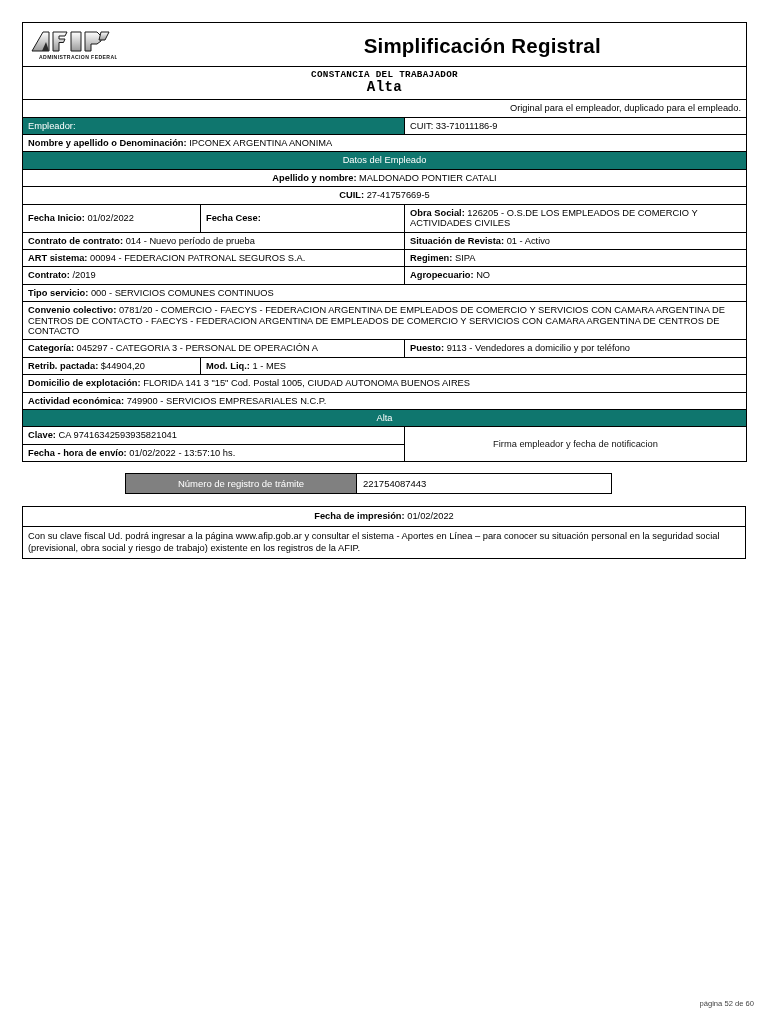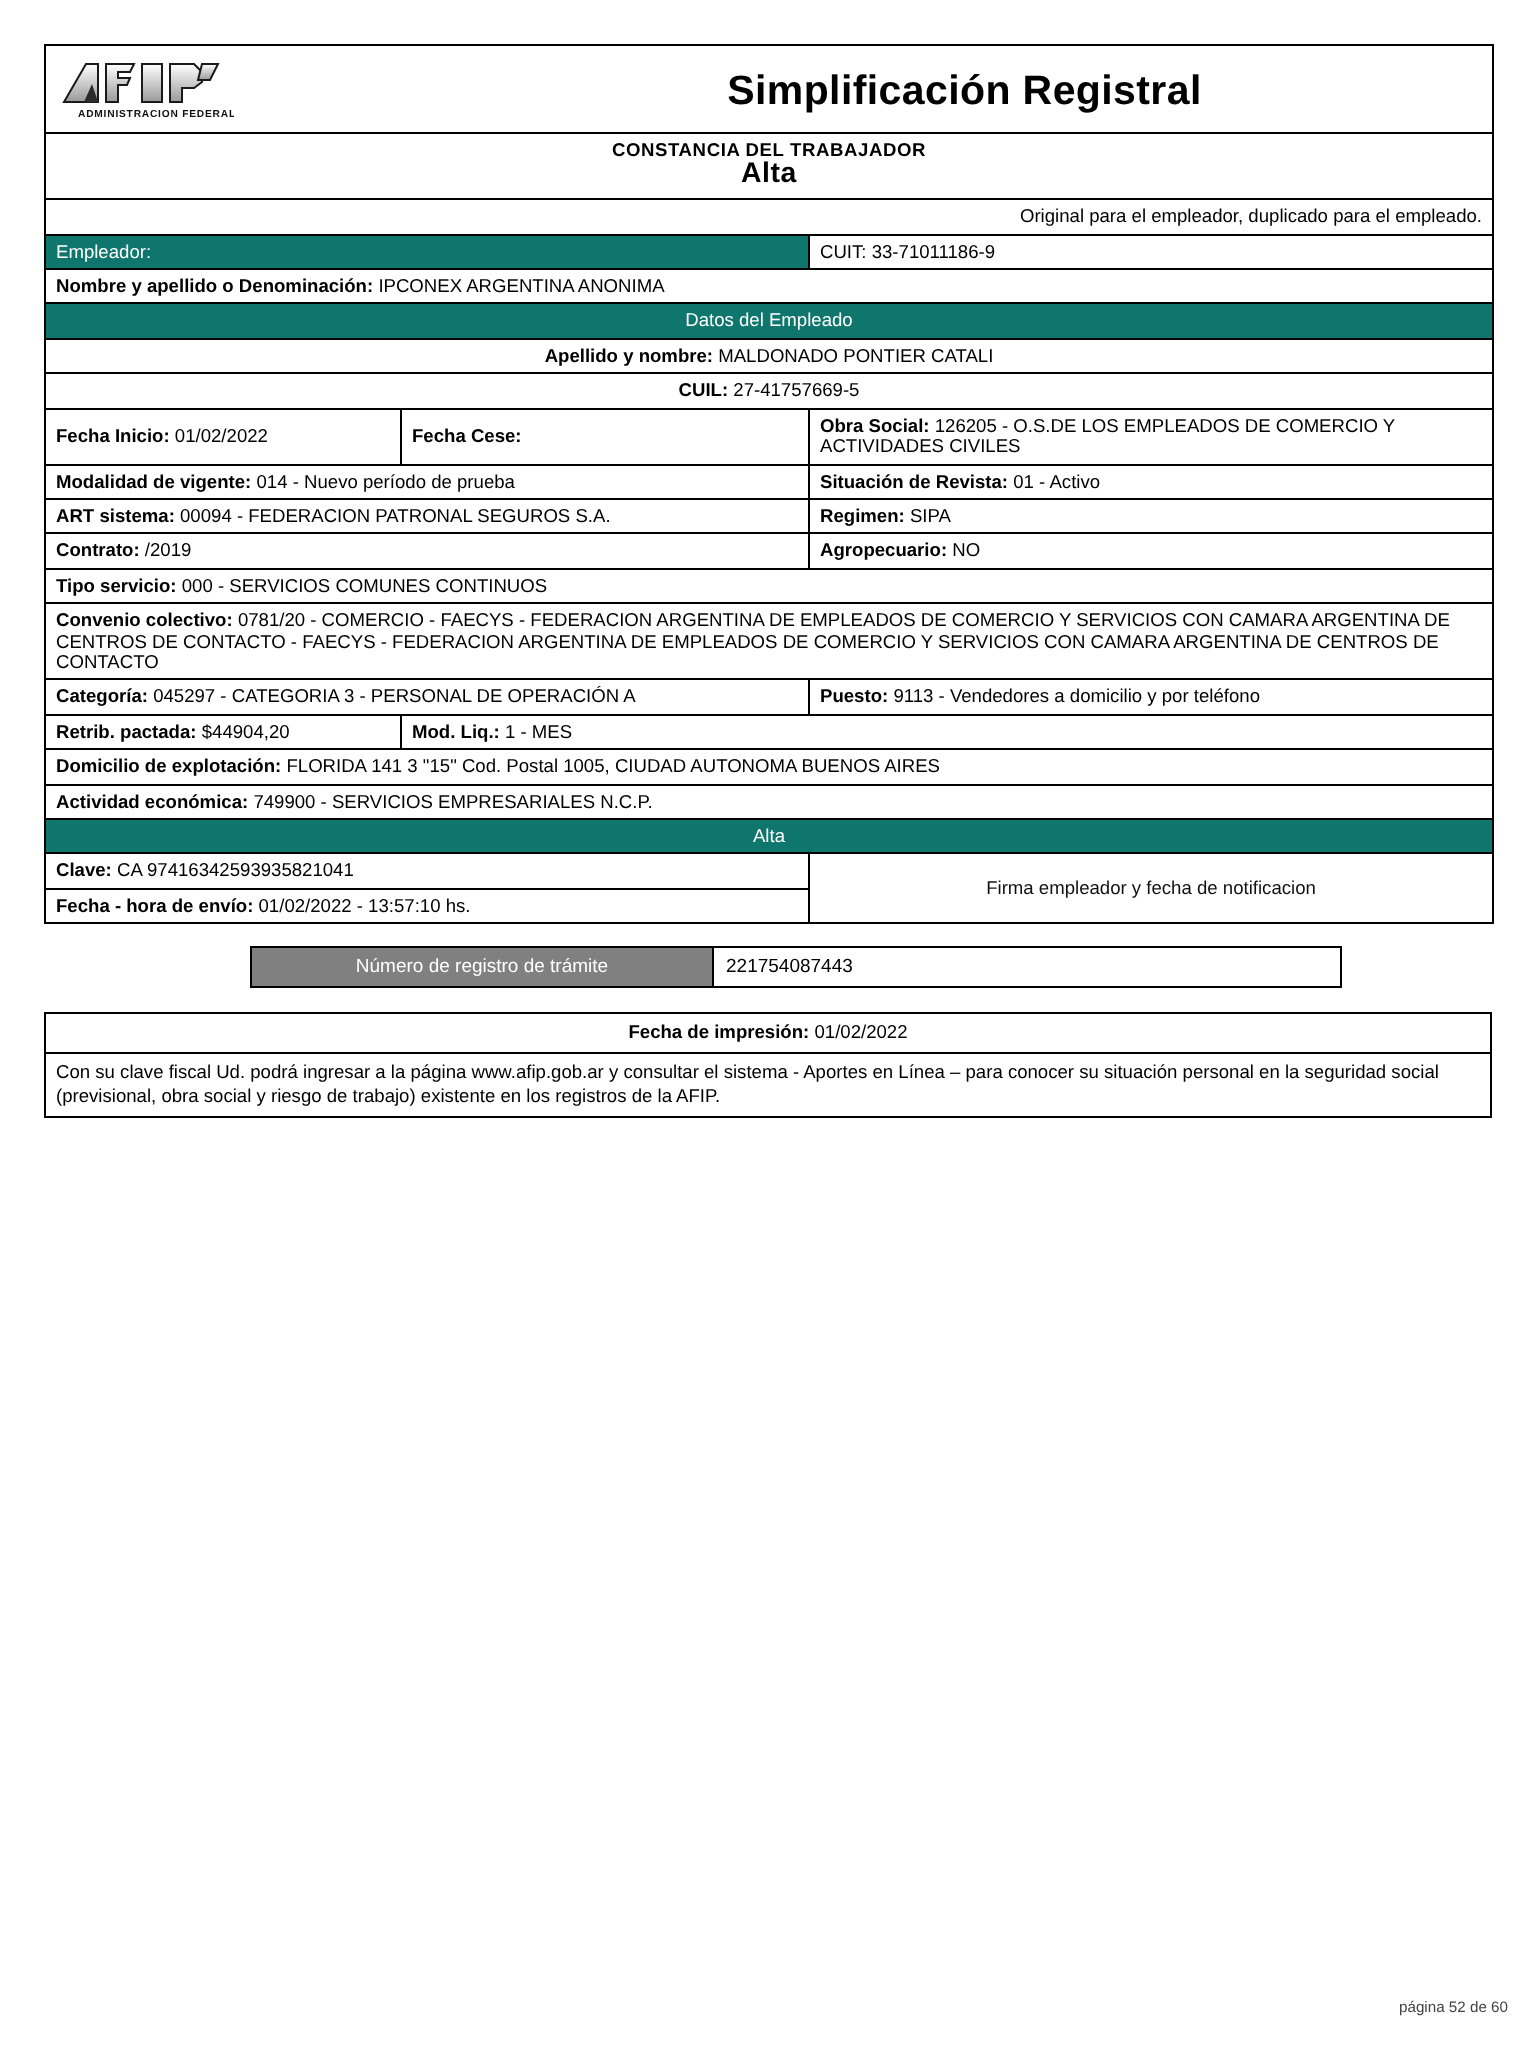--- a/index.html
+++ b/index.html
@@ -69,20 +69,21 @@
     padding-top: 8px;
     padding-bottom: 2px;
   }
   .sub-title {
     font-size: 14.2px;
     font-weight: bold;
     letter-spacing: 0.3px;
     text-align: center;
     line-height: 1.22;
     padding: 5px 0 3px 0;
+    font-family: Liberation Mono, monospace;
   }
   .sub-title .alta {
     display: block;
     font-size: 14.2px;
   }
   .orig-note {
     font-size: 8.6px;
     text-align: right;
     padding: 5px 4px 5px 0;
   }
@@ -94,21 +95,21 @@
   }
   .afip-logo svg { display: block; }
 
   .tall { line-height: 1.14; }
 
   
   table.reg {
     border-collapse: collapse;
     table-layout: fixed;
     margin: 11px 0 0 103px;
-    width: 546px;
+    width: 487px;
   }
   table.reg td {
     border: 1.3px solid #000;
     font-size: 9.5px;
     padding: 4px 6px;
   }
   td.reg-lbl {
     background: #808080;
     color: #fff;
     text-align: center;
@@ -243,21 +244,21 @@
         <span class="val"></span>
       </td>
       <td colspan="2" class="tall">
         <span class="lbl">Obra Social:</span>
         <span class="val">126205 - O.S.DE LOS EMPLEADOS DE COMERCIO Y ACTIVIDADES CIVILES</span>
       </td>
     </tr>
 
     <tr>
       <td colspan="3">
-        <span class="lbl">Modalidad de vigente:</span>
+        <span class="lbl">Contrato de contrato:</span>
         <span class="val">014 - Nuevo período de prueba</span>
       </td>
       <td colspan="2">
         <span class="lbl">Situación de Revista:</span>
         <span class="val">01 - Activo</span>
       </td>
     </tr>
 
     <tr>
       <td colspan="3">

